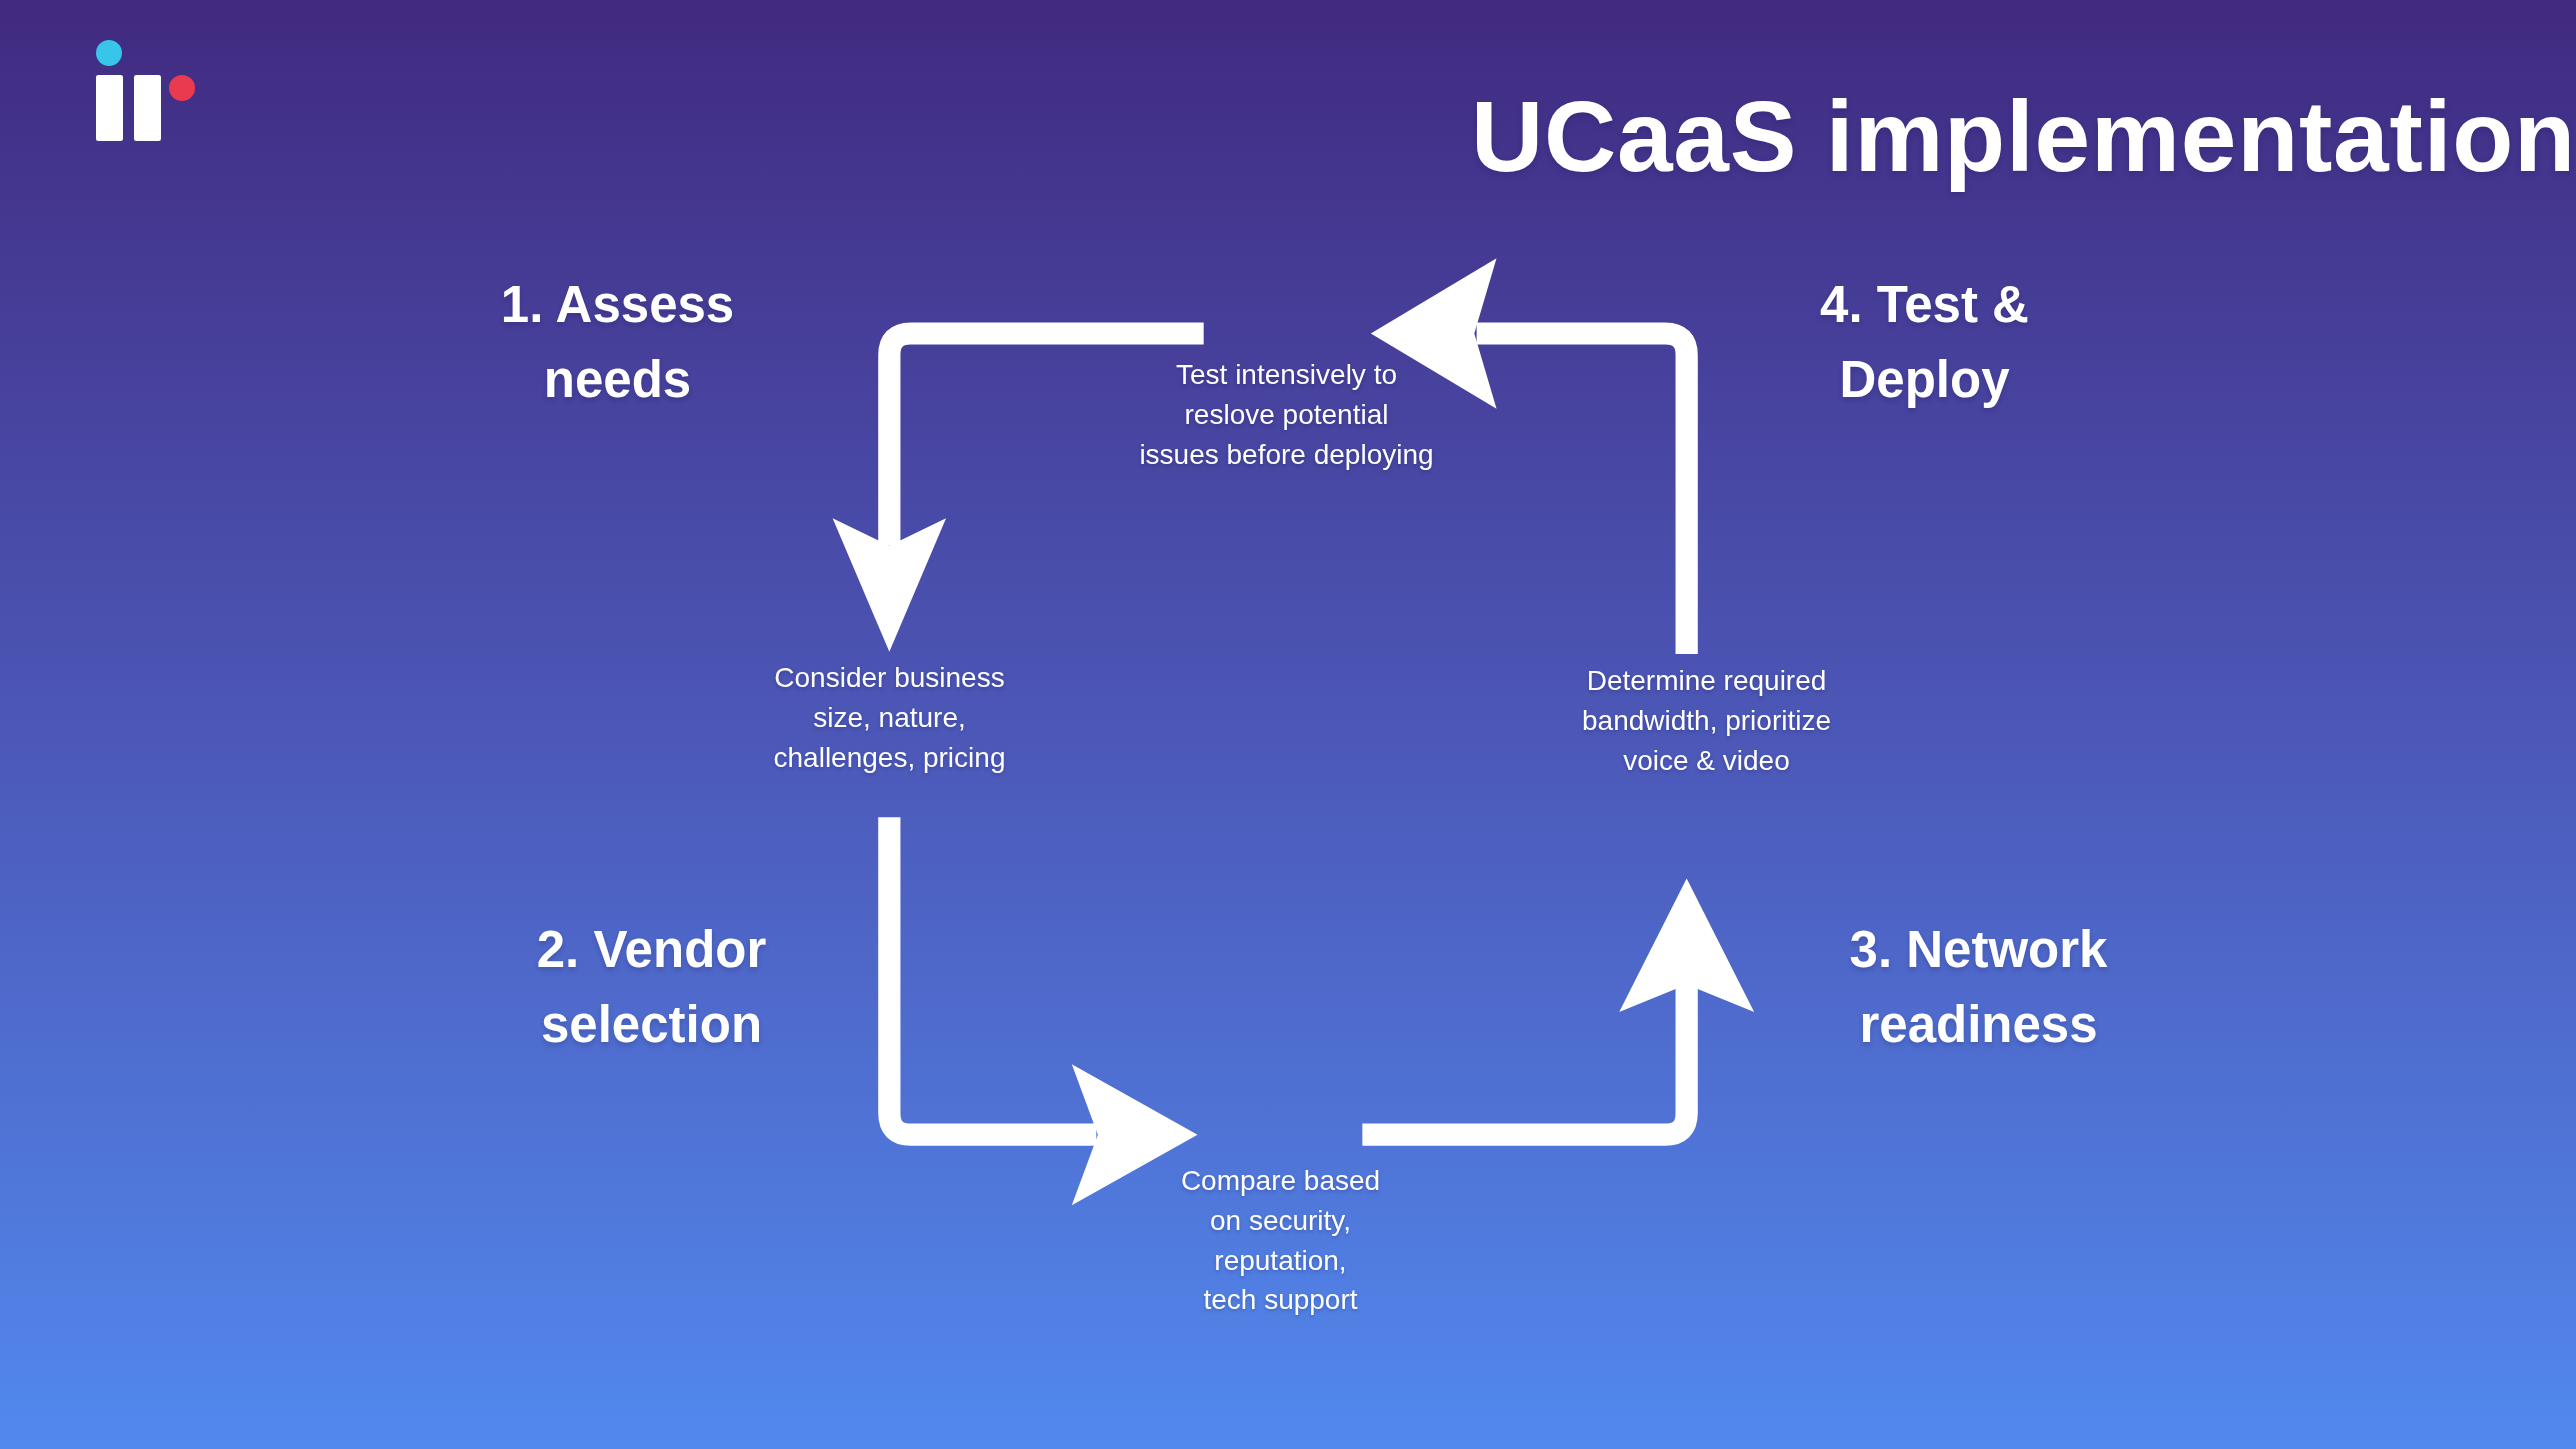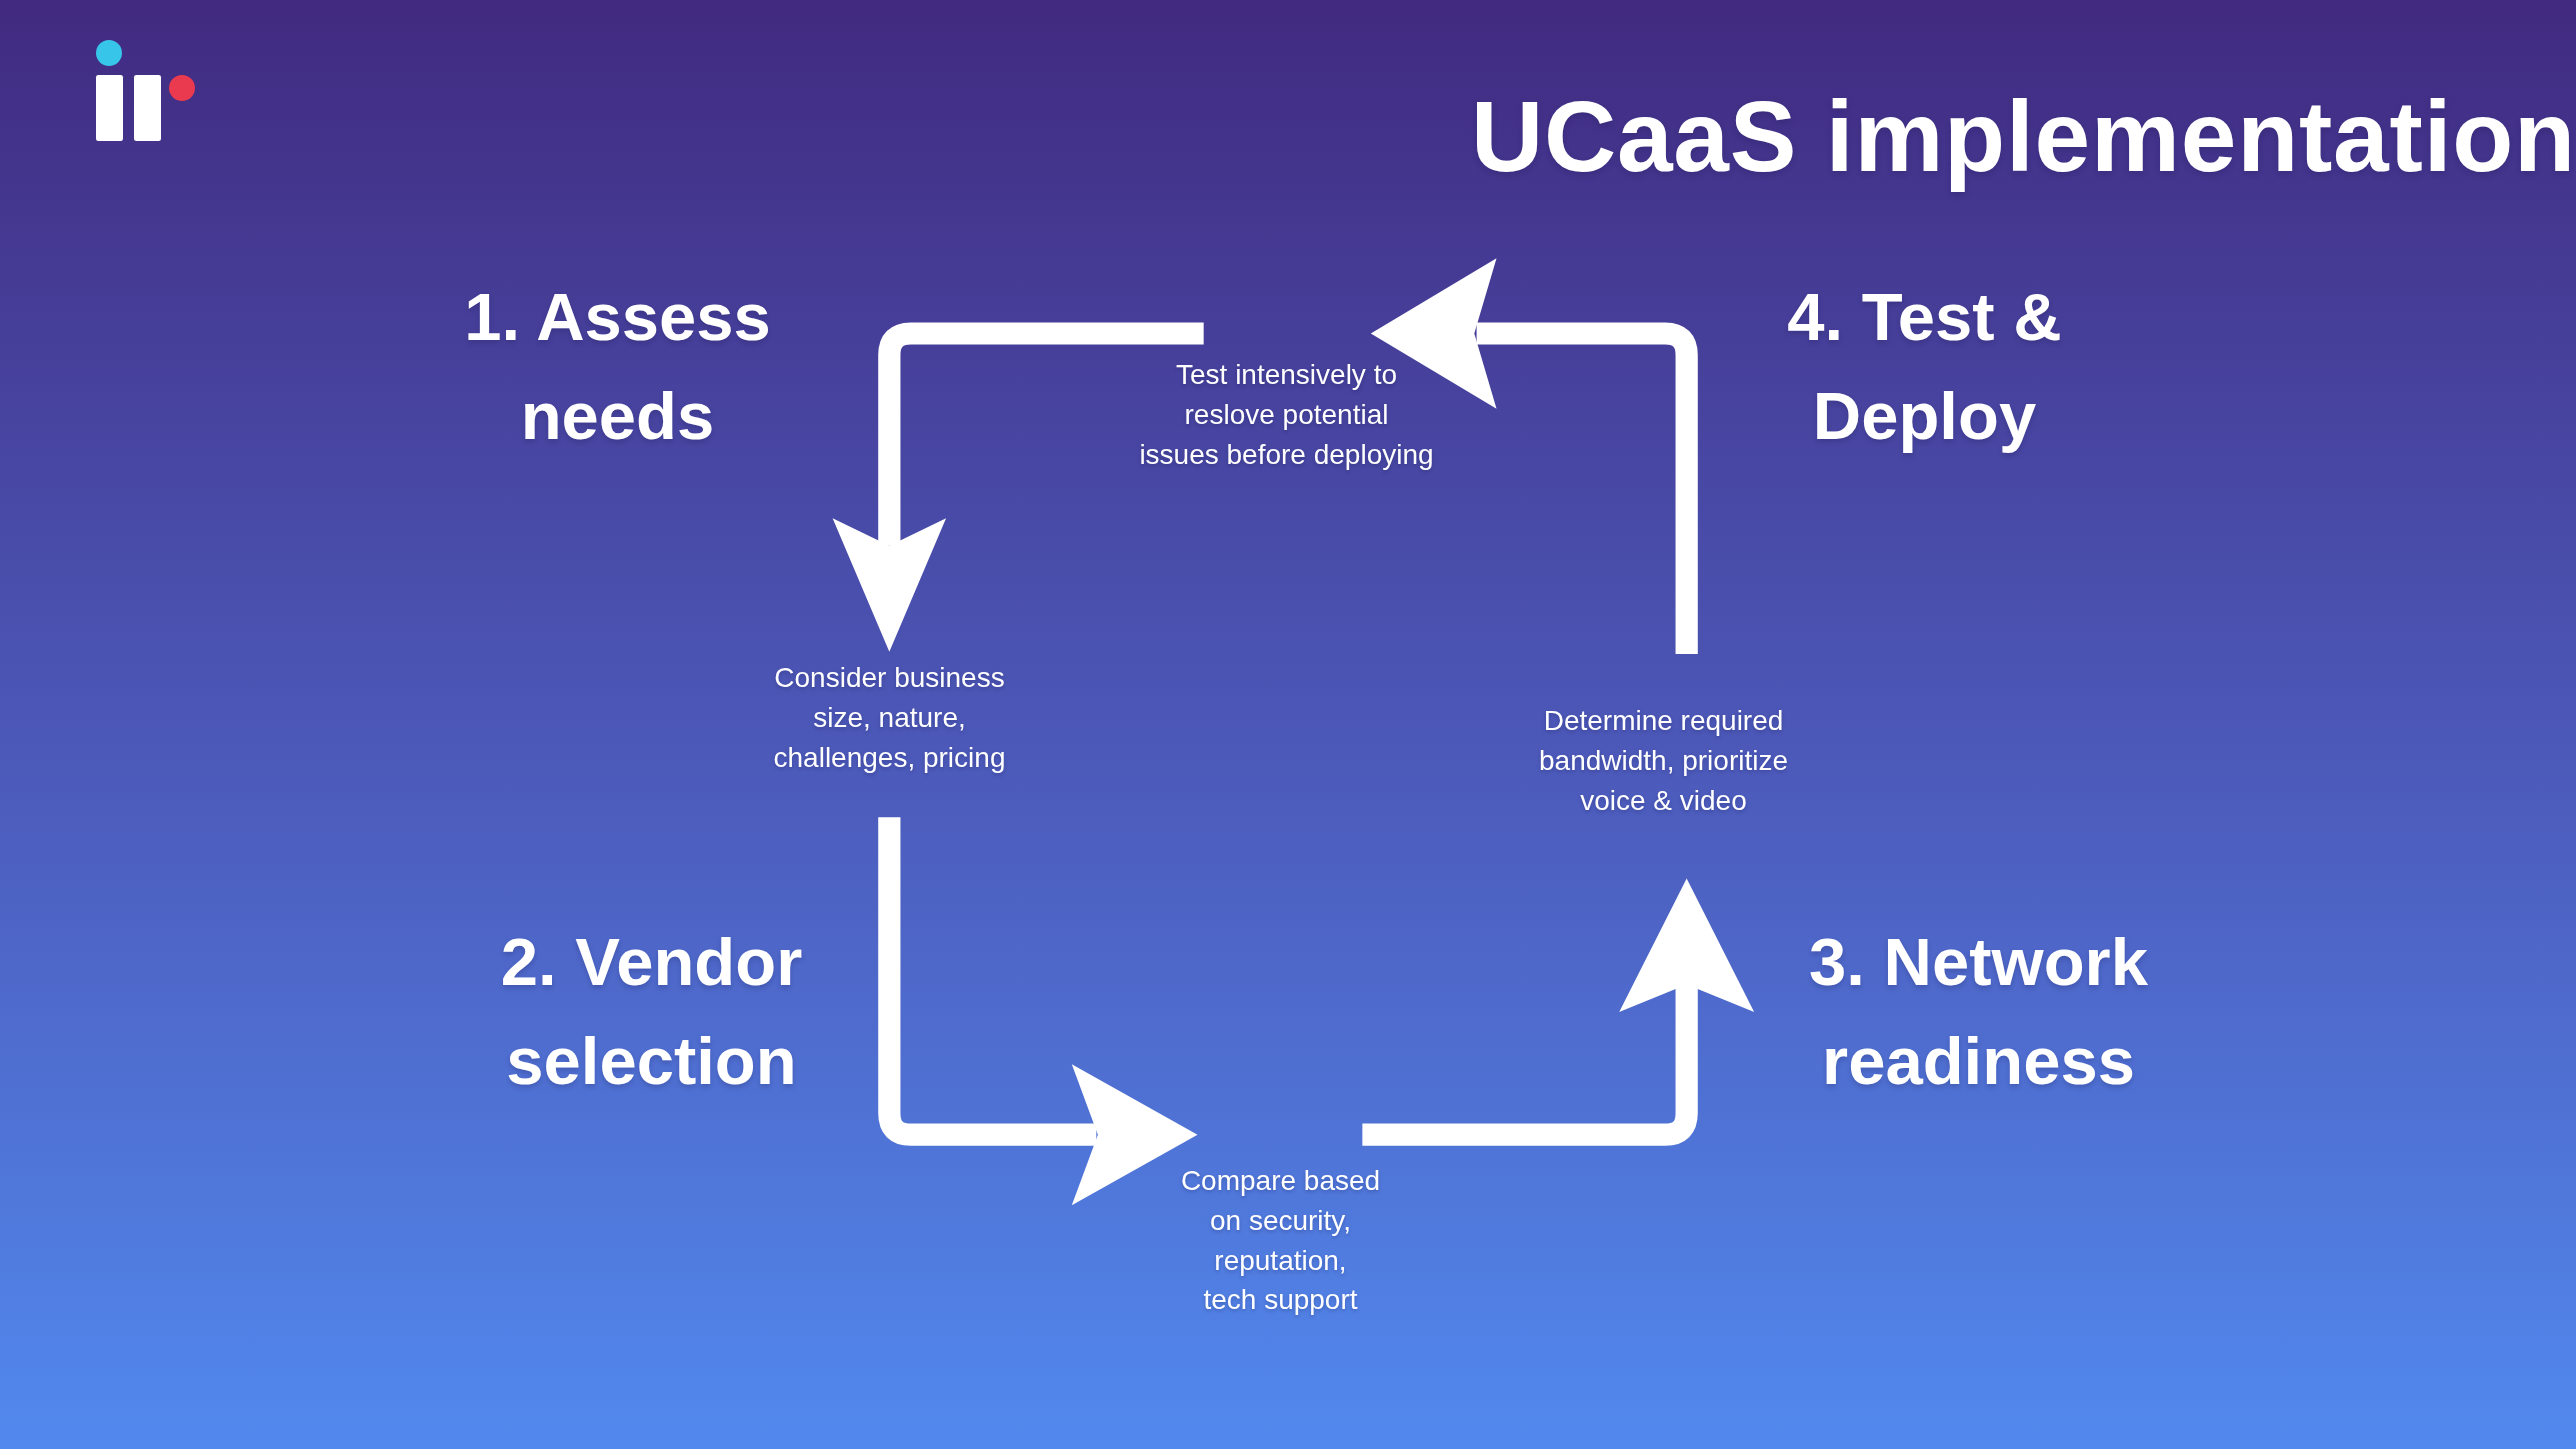--- a/index.html
+++ b/index.html
@@ -23,35 +23,35 @@
     left:0;top:79px;width:2576px;text-align:right;
     font-size:100px;font-weight:bold;letter-spacing:0.8px;
     text-shadow:0 3.1px 6.1px rgba(20,20,70,.20);
   }
   
   .cycle{left:0;top:0;width:2576px;height:1449px;}
   .cycle path{fill:none;stroke:var(--line,#ffffff);stroke-width:29;stroke-linecap:butt;}
   .cycle polygon{fill:var(--line,#ffffff);}
   
   .step{
-    width:491px;text-align:center;font-size:67px;font-weight:bold;line-height:1.48;
+    width:491px;text-align:center;font-size:51px;font-weight:bold;line-height:1.48;
     white-space:pre-line;text-shadow:0 3.1px 5.4px rgba(20,20,70,.20);
   }
   .step-1{left:372px;top:267px;}
   .step-4{left:1679px;top:267px;}
   .step-2{left:406px;top:912px;}
   .step-3{left:1733px;top:912px;}
   
   .note{
     width:491px;text-align:center;font-size:28px;font-weight:400;line-height:1.42;
     white-space:pre-line;text-shadow:0 1.5px 3.8px rgba(20,20,70,.25);
   }
   .note-top{left:1041px;top:355px;}
   .note-left{left:644px;top:658px;}
-  .note-right{left:1418px;top:661px;margin-top:40px;}
+  .note-right{left:1461px;top:661px;}
   .note-bottom{left:1035px;top:1161px;}
 </style>
 </head>
 <body>
 
 <div class="canvas">
 
   <div class="abs logo">
     <span class="dot dot-cyan"></span>
     <span class="bar bar1"></span>

